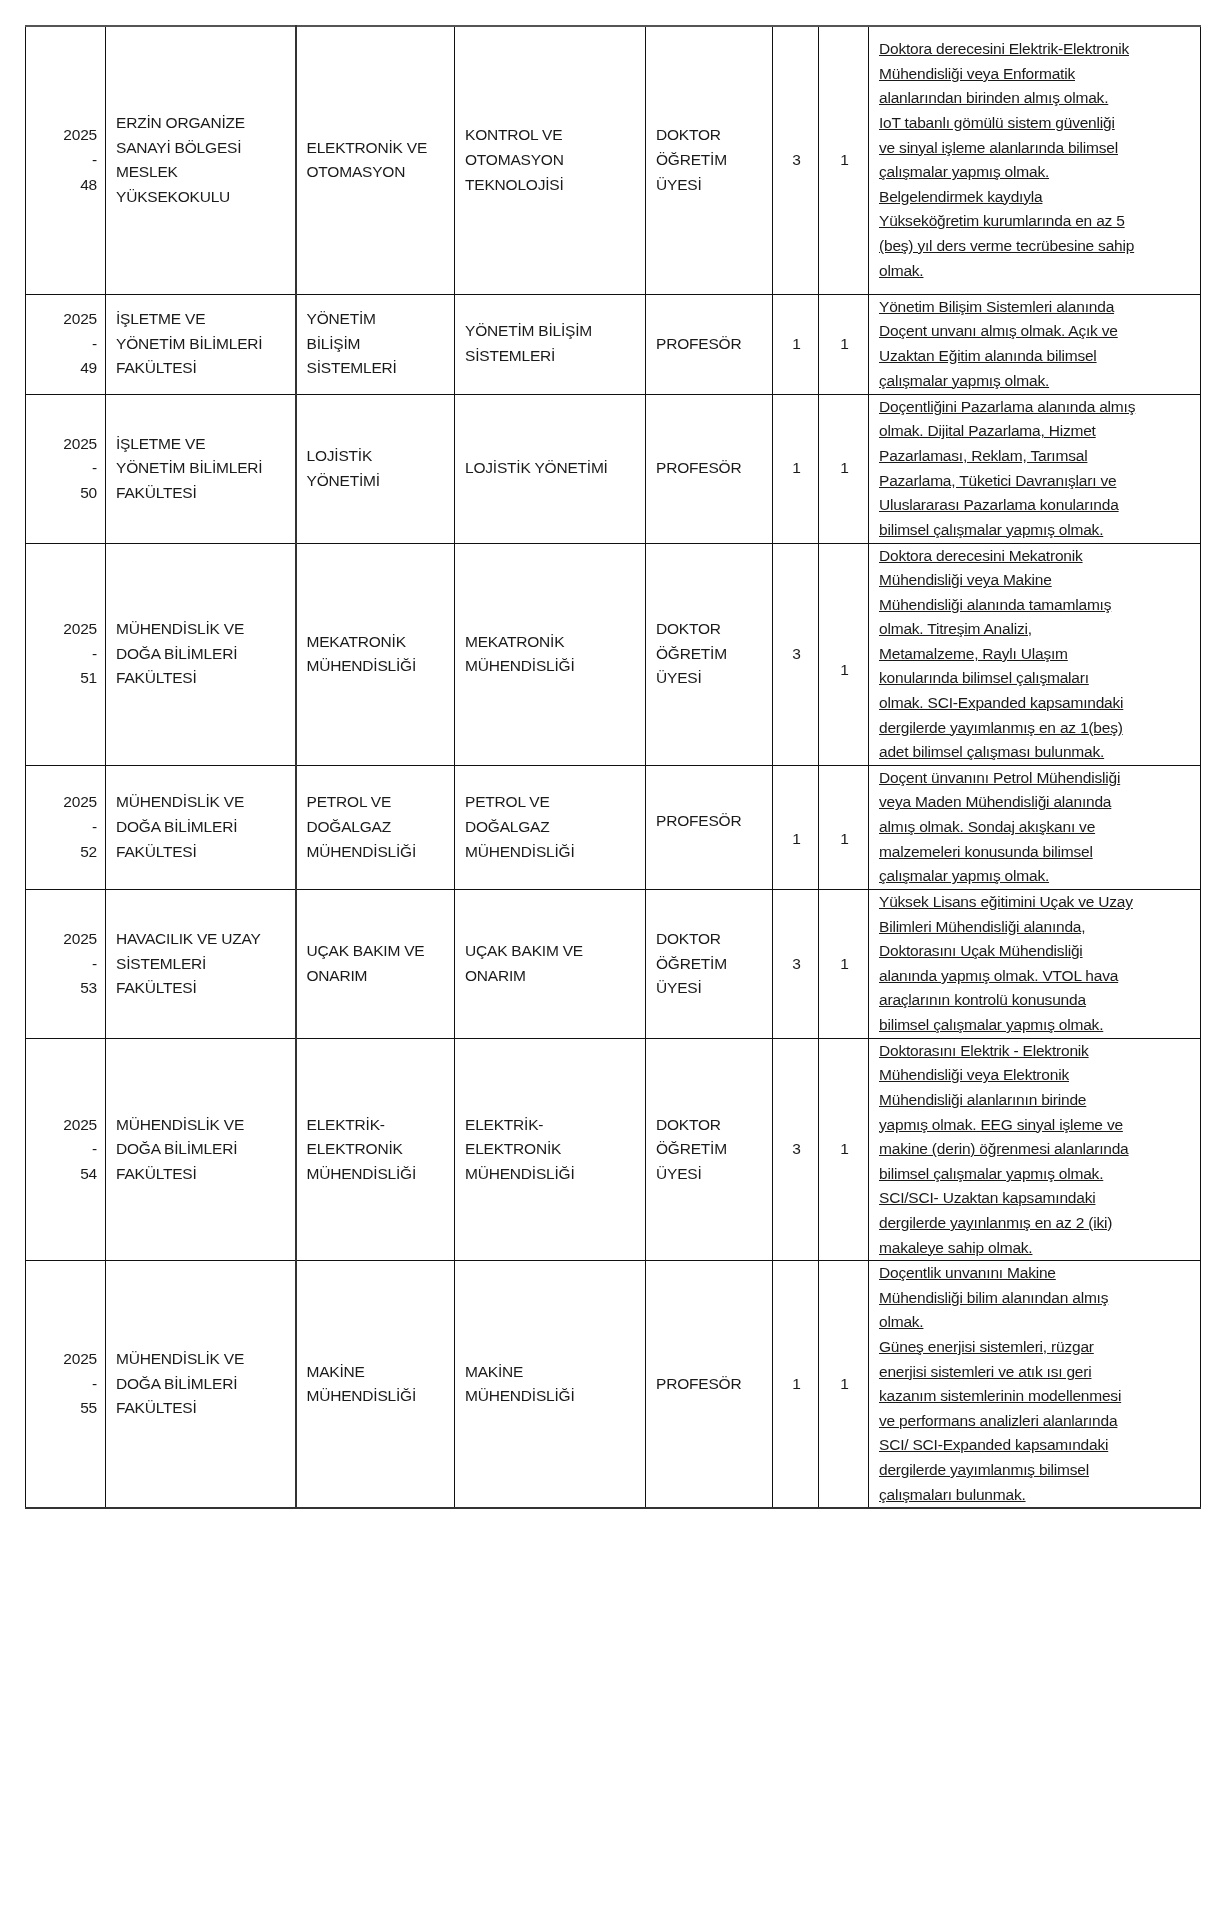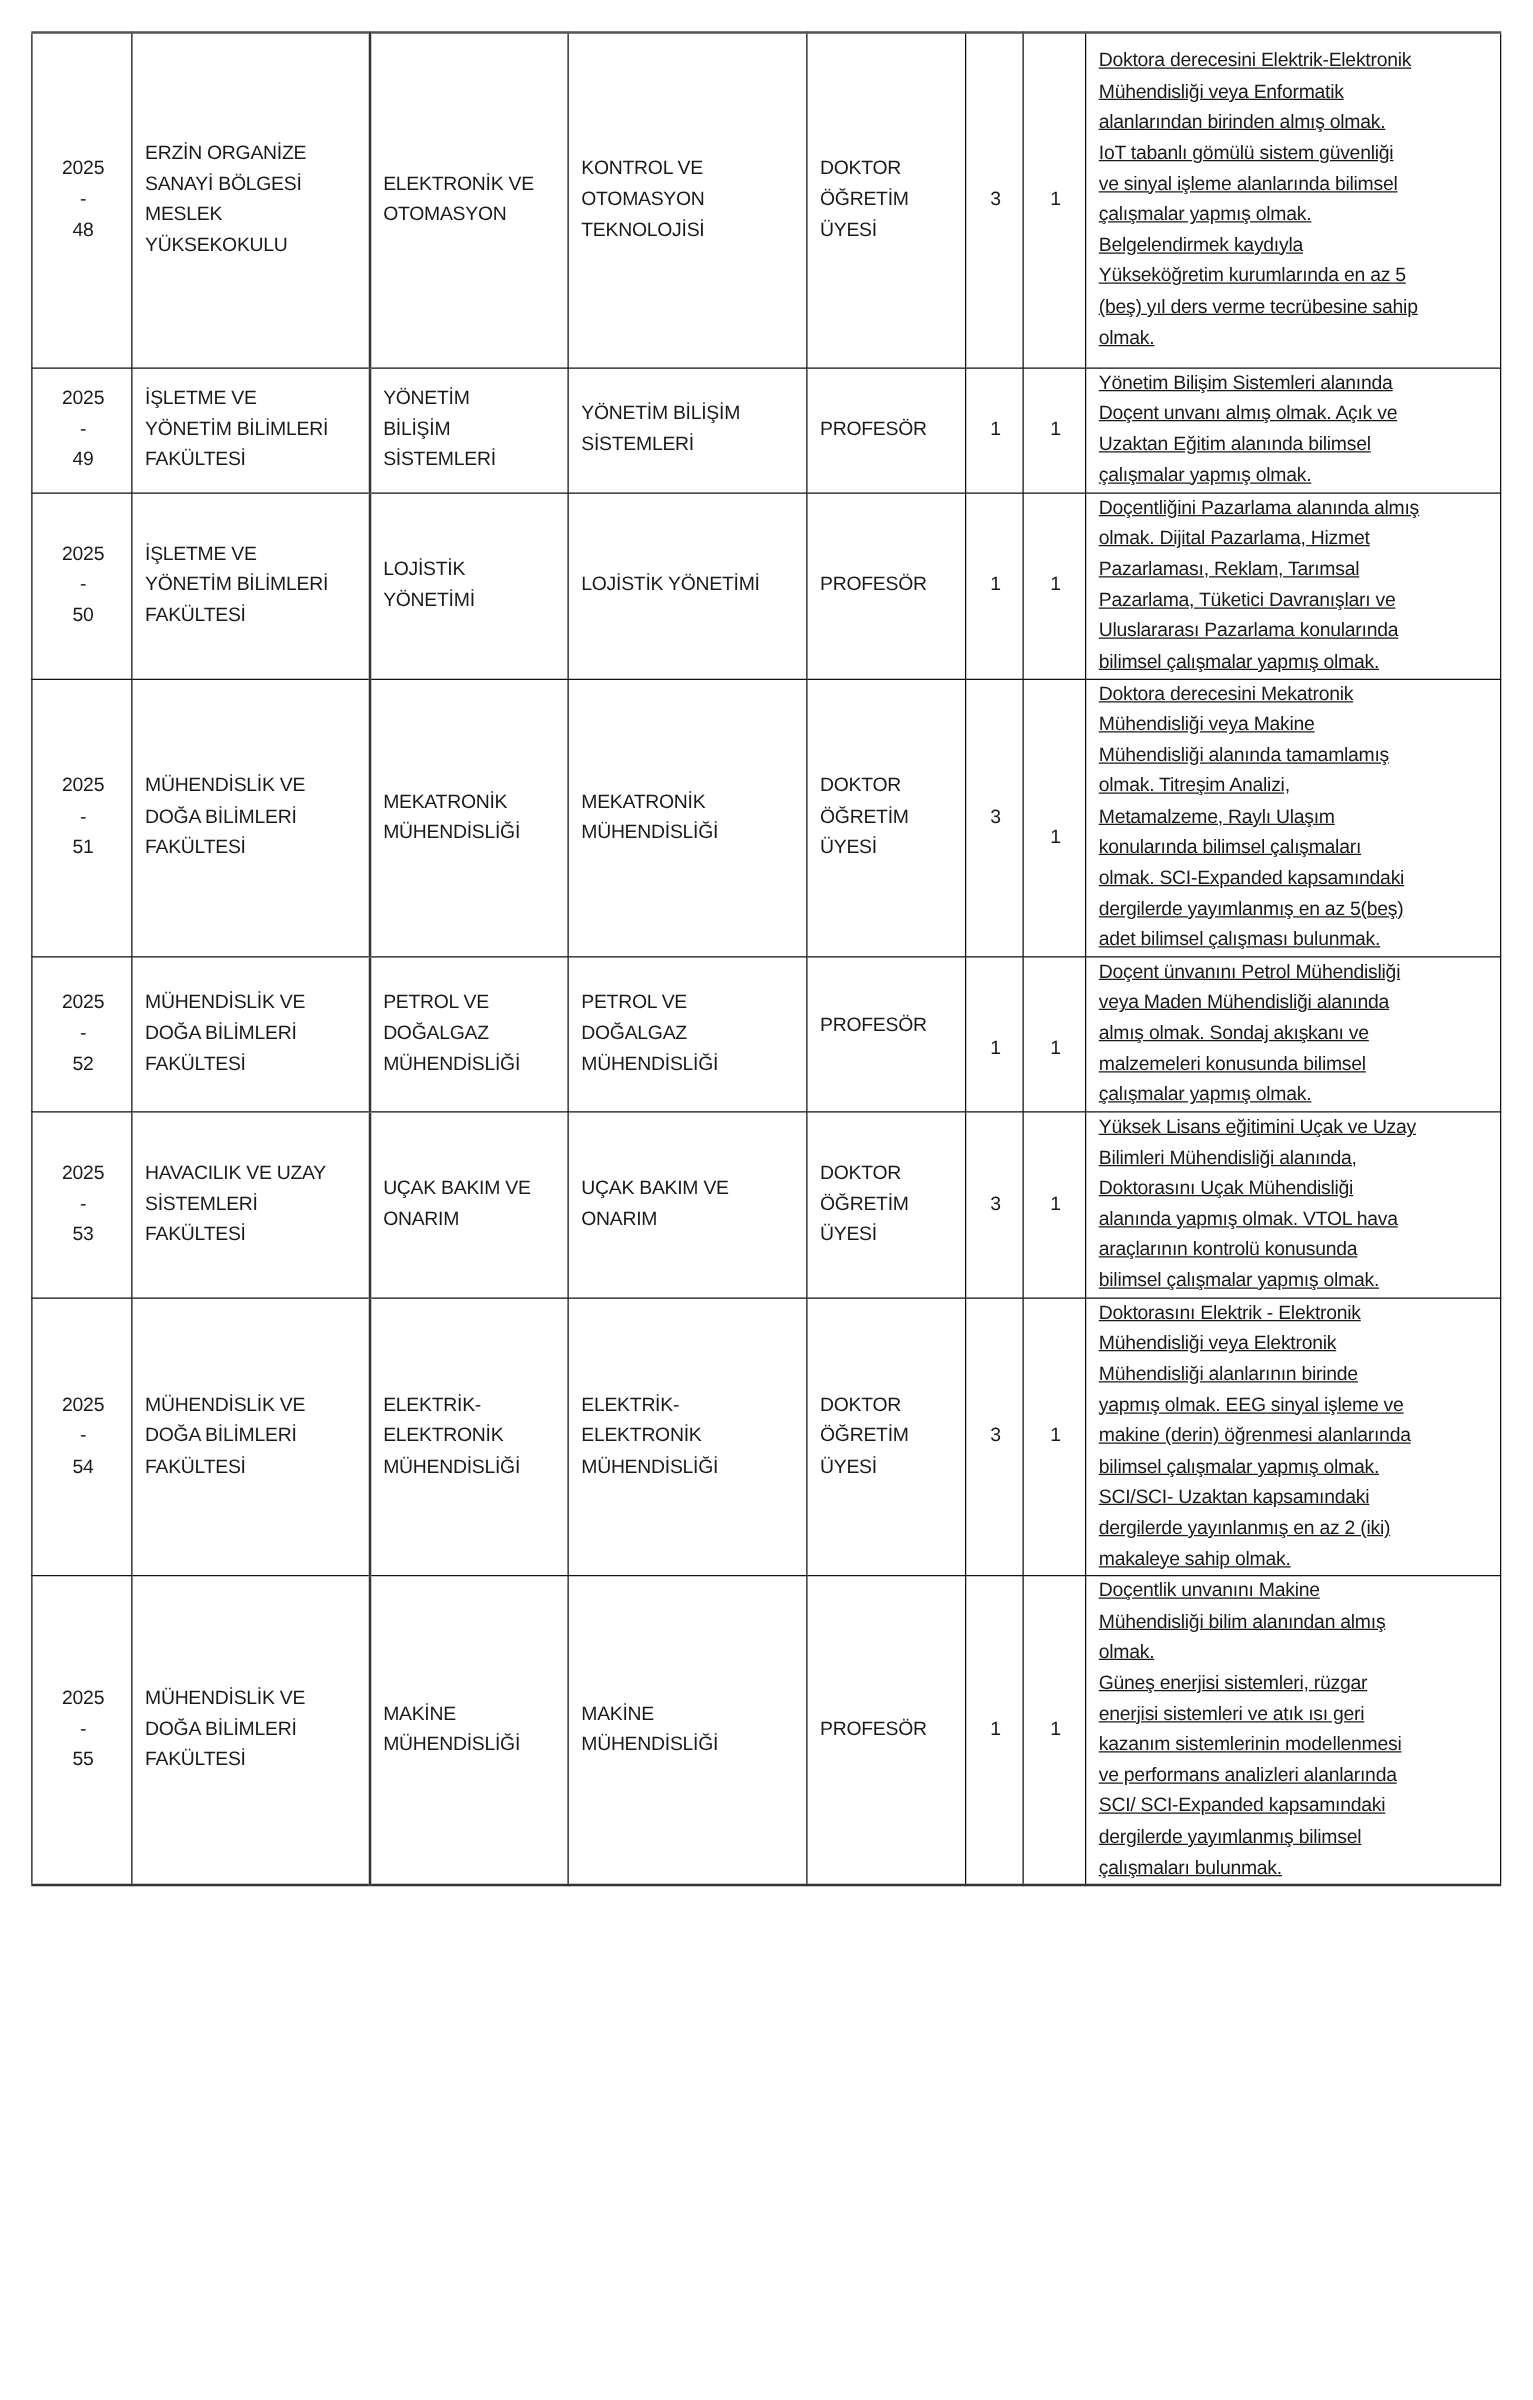--- a/index.html
+++ b/index.html
@@ -27,21 +27,21 @@
   }
   table.grid td {
     border: 1px solid #111;
     padding: 0 8px 0 10px;
     vertical-align: middle;
     font-size: 15.5px;
     line-height: 24.6px;
     letter-spacing: -0.2px;
     overflow: hidden;
   }
-  td.c-no { text-align: center; padding: 0; }
+  td.c-no { text-align: right; padding: 0; }
   td.c-no span { display: block; }
   td.c-unit, td.c-dept, td.c-field, td.c-title { text-transform: none; }
   td.c-dept { border-left: 2px solid #333 !important; }
   td.c-count, td.c-level { text-align: center; padding: 0; font-size: 16px; }
   td.c-req {
     vertical-align: top;
     font-size: 16px;
     line-height: 24.6px;
     padding: 0 6px 0 10px;
     letter-spacing: -0.25px;
@@ -248,21 +248,21 @@
         <td class="c-count"><span class="offset-down" style="display: inline-block;">1</span></td>
         <td class="c-req cell-lines">
           <div>
             <span>Doktora derecesini Mekatronik</span>
             <span>Mühendisliği veya Makine</span>
             <span>Mühendisliği alanında tamamlamış</span>
             <span>olmak. Titreşim Analizi,</span>
             <span>Metamalzeme, Raylı Ulaşım</span>
             <span>konularında bilimsel çalışmaları</span>
             <span>olmak. SCI-Expanded kapsamındaki</span>
-            <span>dergilerde yayımlanmış en az 5(beş)</span>
+            <span>dergilerde yayımlanmış en az 1(beş)</span>
             <span>adet bilimsel çalışması bulunmak.</span>
           </div>
         </td>
       </tr>
       <tr style="height: 124px;">
         <td class="c-no cell-lines">
           <div>
             <span>2025</span>
             <span>-</span>
             <span>52</span>

